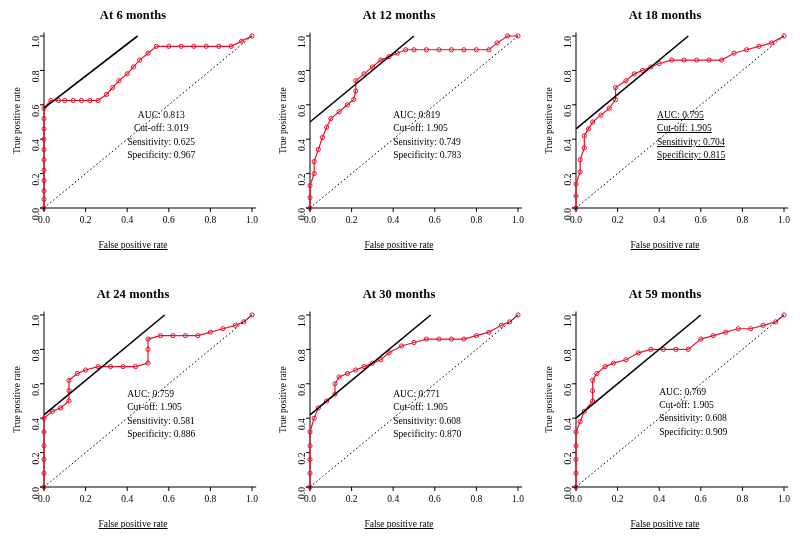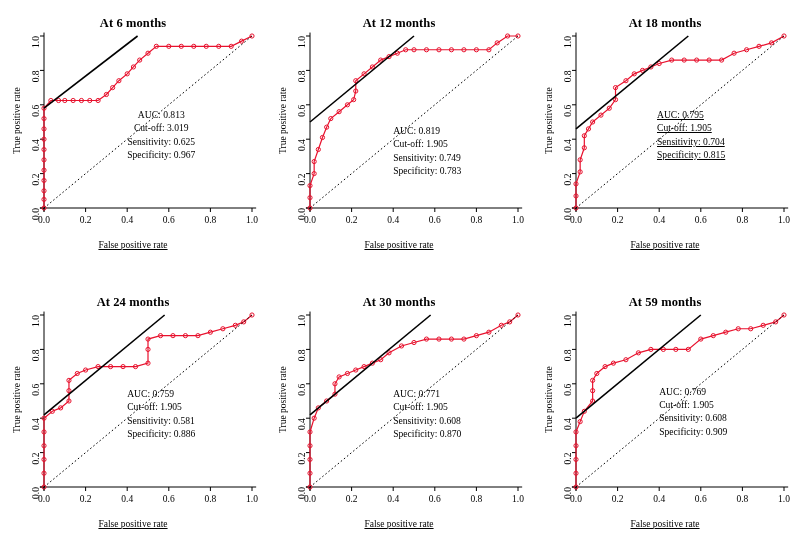--- a/index.html
+++ b/index.html
@@ -29,21 +29,20 @@
   .panel-title {
     position: absolute;
     top: 8px;
     left: 0;
     width: 266px;
     text-align: center;
     font-size: 12.5px;
     font-weight: bold;
     font-family: "Liberation Serif", serif;
     letter-spacing: 0.1px;
-    margin-top: 8px;
   }
   .plotwrap {
     position: absolute;
     left: 0;
     top: 22px;
     width: 266px;
     height: 230px;
     text-align: center;
   }
   .plot-svg {
@@ -213,21 +212,21 @@
           <circle cx="197.92" cy="27.75999999999999" r="2.1" fill="none" stroke="#e8112d" stroke-width="1"></circle>
           <circle cx="210.4" cy="27.75999999999999" r="2.1" fill="none" stroke="#e8112d" stroke-width="1"></circle>
           <circle cx="222.88" cy="27.75999999999999" r="2.1" fill="none" stroke="#e8112d" stroke-width="1"></circle>
           <circle cx="231.20000000000002" cy="20.880000000000006" r="2.1" fill="none" stroke="#e8112d" stroke-width="1"></circle>
           <circle cx="241.6" cy="14" r="2.1" fill="none" stroke="#e8112d" stroke-width="1"></circle>
           <circle cx="252" cy="14" r="2.1" fill="none" stroke="#e8112d" stroke-width="1"></circle>
           <line x1="44" y1="100" x2="148" y2="14" stroke="#000000" stroke-width="1.6"></line>
           <line x1="44" y1="186" x2="252" y2="14" stroke="#000000" stroke-width="1" stroke-dasharray="1.6,2.4"></line>
         </svg>
       </div>
-      <div class="statbox" style="left: 127.2px; top: 108.24px; margin-top: 16px;">
+      <div class="statbox" style="left: 127.2px; top: 108.24px;">
         <span class="statline">AUC: 0.819</span>
         <span class="statline">Cut-off: 1.905</span>
         <span class="statline">Sensitivity: 0.749</span>
         <span class="statline">Specificity: 0.783</span>
       </div>
       <div class="xlab" style="top: 240px;">False positive rate</div>
       <div class="ylab" style="left: 12px; top: 154px;">True positive rate</div>
     </div>
     <div class="panel">
       <div class="panel-title">At 18 months</div>

